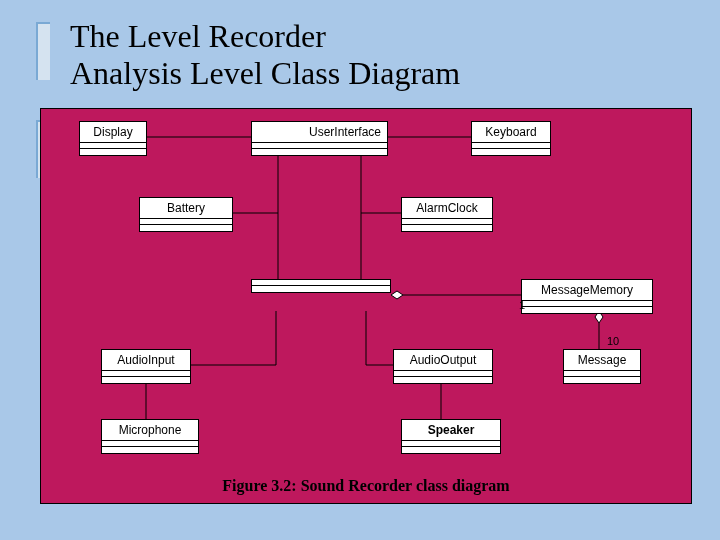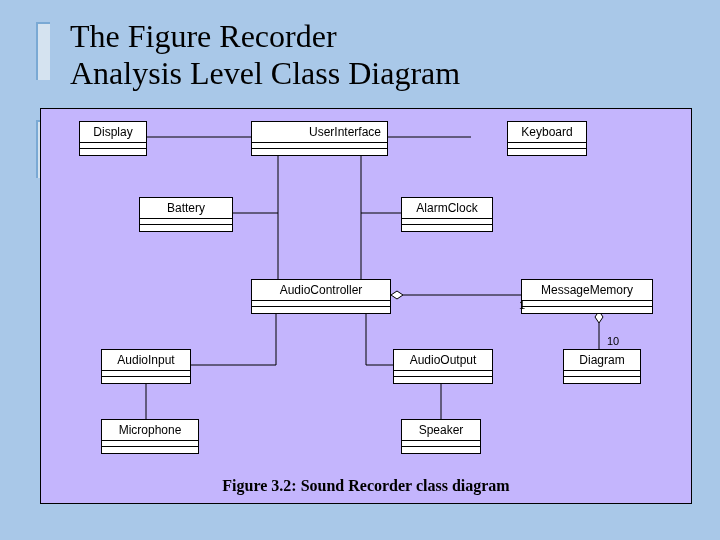--- a/index.html
+++ b/index.html
@@ -30,21 +30,21 @@
     color: #000;
     line-height: 1.15;
     font-weight: 400;
   }
   .diagram-panel {
     position: absolute;
     left: 40px;
     top: 108px;
     width: 652px;
     height: 396px;
-    background: #c4b5fd;
+    background: #be185d;
     border: 1px solid #000;
     padding-left: 20px;
   }
   .diagram {
     position: absolute;
     left: 0; top: 0;
     width: 100%;
     height: 100%;
   }
   .class-box {
@@ -94,21 +94,21 @@
 </style>
 </head>
 <body>
 
 <div class="slide">
 
   <div class="bullet-bar" style="left:36px; top:22px;"></div>
   <div class="bullet-bar" style="left:36px; top:120px;"></div>
 
   <div class="title">
-    <span>The Figure Recorder</span><br>
+    <span>The Level Recorder</span><br>
     <span>Analysis Level Class Diagram</span>
   </div>
 
   <div class="diagram-panel">
     <div class="diagram">
 
       <svg class="connectors" viewBox="0 0 652 396">
         <g stroke="#000" stroke-width="1" fill="none">
 
           <line x1="106" y1="28" x2="237" y2="28"></line>
@@ -143,70 +143,69 @@
       <div class="class-box" style="left:38px; top:12px; width:68px;">
         <div class="name">Display</div>
         <div class="att"></div>
           <div class="ops"></div>
       </div>
       <div class="class-box" style="left:210px; top:12px; width:137px;text-align:right;">
         <div class="name">UserInterface</div>
         <div class="att"></div>
           <div class="ops"></div>
       </div>
-      <div class="class-box" style="left:430px; top:12px; width:80px;margin-left:36px;">
+      <div class="class-box" style="left:430px; top:12px; width:80px;">
         <div class="name">Keyboard</div>
         <div class="att"></div>
           <div class="ops"></div>
       </div>
 
       <div class="class-box" style="left:98px; top:88px; width:94px;">
         <div class="name">Battery</div>
         <div class="att"></div>
           <div class="ops"></div>
       </div>
       <div class="class-box" style="left:360px; top:88px; width:92px;">
         <div class="name">AlarmClock</div>
         <div class="att"></div>
           <div class="ops"></div>
       </div>
 
       <div class="class-box" style="left:210px; top:170px; width:140px;">
-        <div class="name">AudioController</div>
         <div class="att"></div>
           <div class="ops"></div>
       </div>
       <div class="class-box" style="left:480px; top:170px; width:132px;">
         <div class="name">MessageMemory</div>
         <div class="att"></div>
           <div class="ops"></div>
       </div>
 
       <div class="class-box" style="left:60px; top:240px; width:90px;">
         <div class="name">AudioInput</div>
         <div class="att"></div>
           <div class="ops"></div>
       </div>
       <div class="class-box" style="left:352px; top:240px; width:100px;">
         <div class="name">AudioOutput</div>
         <div class="att"></div>
           <div class="ops"></div>
       </div>
       <div class="class-box" style="left:522px; top:240px; width:78px;">
-        <div class="name">Diagram</div>
+        <div class="name">Message</div>
         <div class="att"></div>
           <div class="ops"></div>
       </div>
 
       <div class="class-box" style="left:60px; top:310px; width:98px;">
         <div class="name">Microphone</div>
         <div class="att"></div>
           <div class="ops"></div>
       </div>
-      <div class="class-box" style="left:360px; top:310px; width:80px;">
+      <div class="class-box" style="left:360px; top:310px; width:100px;font-weight:bold;">
         <div class="name">Speaker</div>
         <div class="att"></div>
           <div class="ops"></div>
       </div>
 
       <div class="mult" style="left:478px; top:190px;">1</div>
       <div class="mult" style="left:566px; top:226px;">10</div>
 
       <div class="caption">Figure 3.2: Sound Recorder class diagram</div>
     </div>

